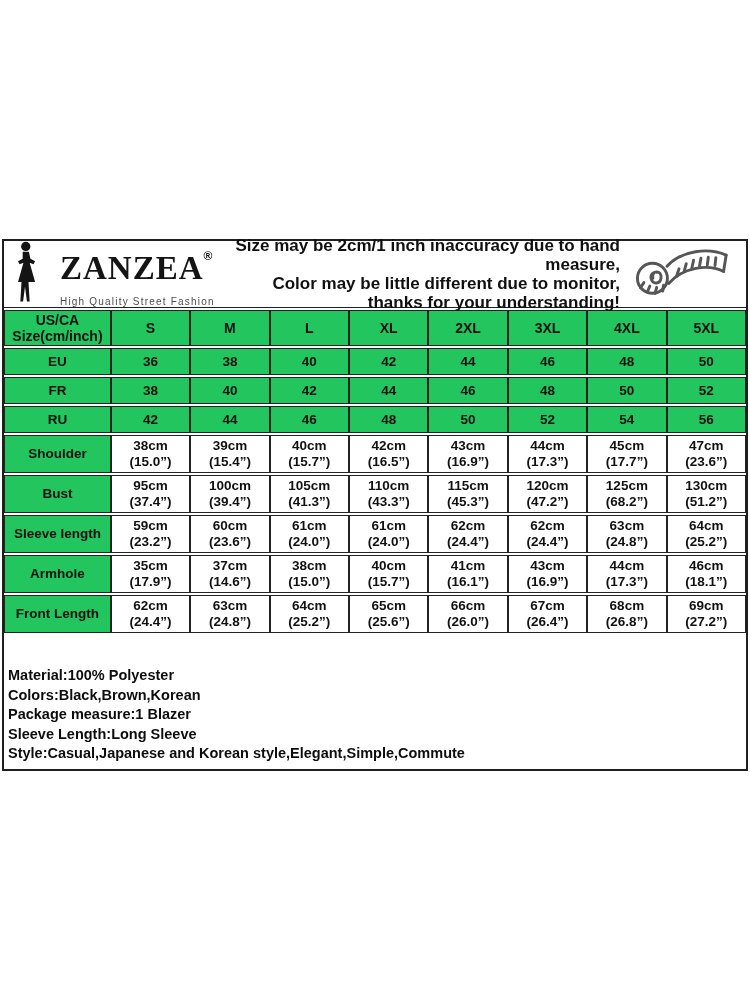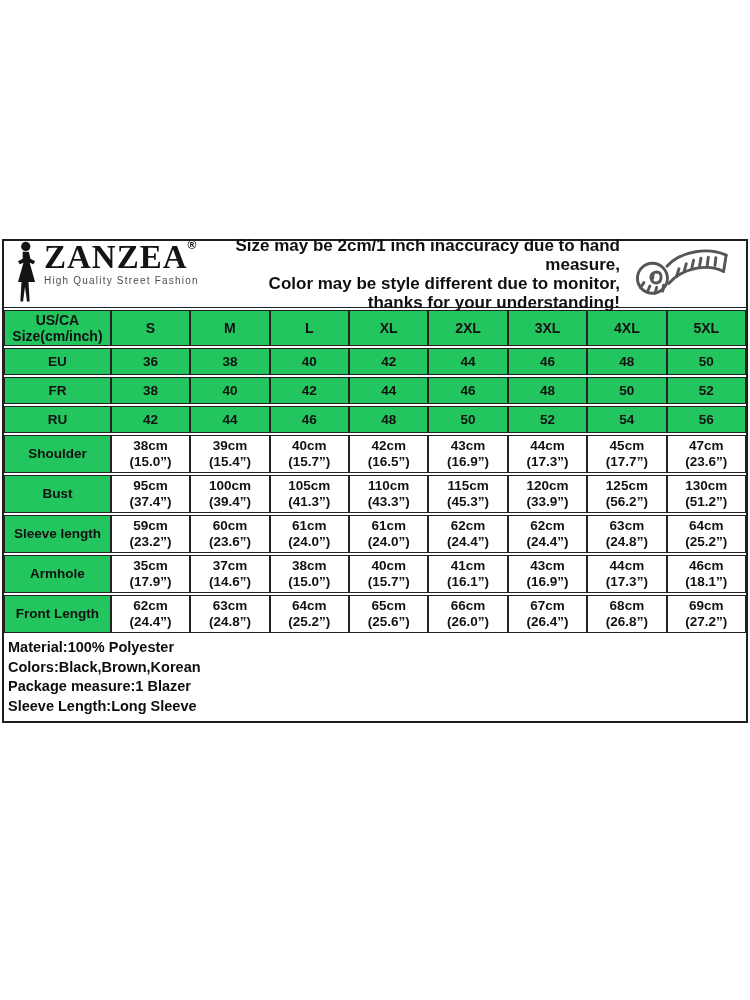--- a/index.html
+++ b/index.html
@@ -21,22 +21,22 @@
   
   .band{
     display:flex;
     align-items:center;
     height:66px;
     border-bottom:1px solid #1f1f1f;
     padding:0 8px 0 6px;
   }
   .logo{
     display:flex;
-    align-items:flex-start;
-    gap:4px;
+    align-items:flex-end;
+    gap:20px;
     width:186px;
     flex:0 0 auto;
   }
   .logo-figure{flex:0 0 auto;}
   .logo-text{display:flex;flex-direction:column;line-height:1;}
   .brand-line{
     font-family:"Liberation Serif", serif;
     font-weight:bold;
     font-size:33px;
     letter-spacing:1px;
@@ -46,21 +46,21 @@
   .brand-line sup{
     font-size:12px;
     font-family:"Liberation Sans", sans-serif;
     vertical-align:top;
     position:relative; top:-2px;
   }
   .tagline{
     font-size:10px;
     color:#4d4d4d;
     letter-spacing:1.2px;
-    margin-top:2px;
+    margin-top:12px;
     white-space:nowrap;
   }
   .notice{
     flex:1 1 auto;
     text-align:right;
     font-weight:bold;
     font-size:17px;
     line-height:19px;
     color:#101010;
   }
@@ -84,20 +84,21 @@
     background:#ffffff;
     padding:1px 0;
   }
   table.size td.shade{background:#22c55e;}
   table.size tr.hdr td{height:32px;font-size:14px;}
   table.size tr.small td{height:23px;}
   table.size tr.meas td{height:34px;}
   
   .details{
     padding:3px 6px 5px 4px;
+    margin-top:28px;
   }
   .details .dline{
     font-weight:bold;
     font-size:14.5px;
     line-height:19.5px;
     color:#0d0d0d;
     text-align:left;
   }
 </style>
 </head>
@@ -116,21 +117,21 @@
           </svg>
         </span>
         <span class="logo-text">
           <span class="brand-line"><span>ZANZEA</span><sup>®</sup></span>
           <span class="tagline">High Quality Street Fashion</span>
         </span>
       </div>
 
       <div class="notice">
         <div>Size may be 2cm/1 inch inaccuracy due to hand measure,</div>
-        <div>Color may be style different due to monitor,</div>
+        <div>Color may be little different due to monitor,</div>
         <div>thanks for your understanding!</div>
       </div>
 
       <span class="tape">
         <svg width="112" height="60" viewBox="0 0 125 70" aria-hidden="true">
           <g fill="none" stroke="#565656" stroke-width="3.4" stroke-linecap="round" stroke-linejoin="round">
             <path d="M45 26 C62 7 94 4 114 13"></path>
             <path d="M47 46 C64 27 93 23 111 32"></path>
             <path d="M114 13 L111 32"></path>
             <path d="M56 38 l3 -9"></path>
@@ -233,23 +234,23 @@
 (37.4”)</td>
             <td>100cm
 (39.4”)</td>
             <td>105cm
 (41.3”)</td>
             <td>110cm
 (43.3”)</td>
             <td>115cm
 (45.3”)</td>
             <td>120cm
-(33.9”)</td>
+(47.2”)</td>
             <td>125cm
-(56.2”)</td>
+(68.2”)</td>
             <td>130cm
 (51.2”)</td>
           </tr>
           <tr class="meas">
             <td class="shade">Sleeve length</td>
             <td>59cm
 (23.2”)</td>
             <td>60cm
 (23.6”)</td>
             <td>61cm
@@ -304,16 +305,17 @@
 (27.2”)</td>
           </tr>
         </tbody>
     </table>
 
     <div class="details">
       <div class="dline">Material:100% Polyester</div>
       <div class="dline">Colors:Black,Brown,Korean</div>
       <div class="dline">Package measure:1 Blazer</div>
       <div class="dline">Sleeve Length:Long Sleeve</div>
+      <div class="dline">Style:Casual,Japanese and Korean style,Elegant,Simple,Commute</div>
     </div>
 
   </div>
 </div>
 
 </body></html>

